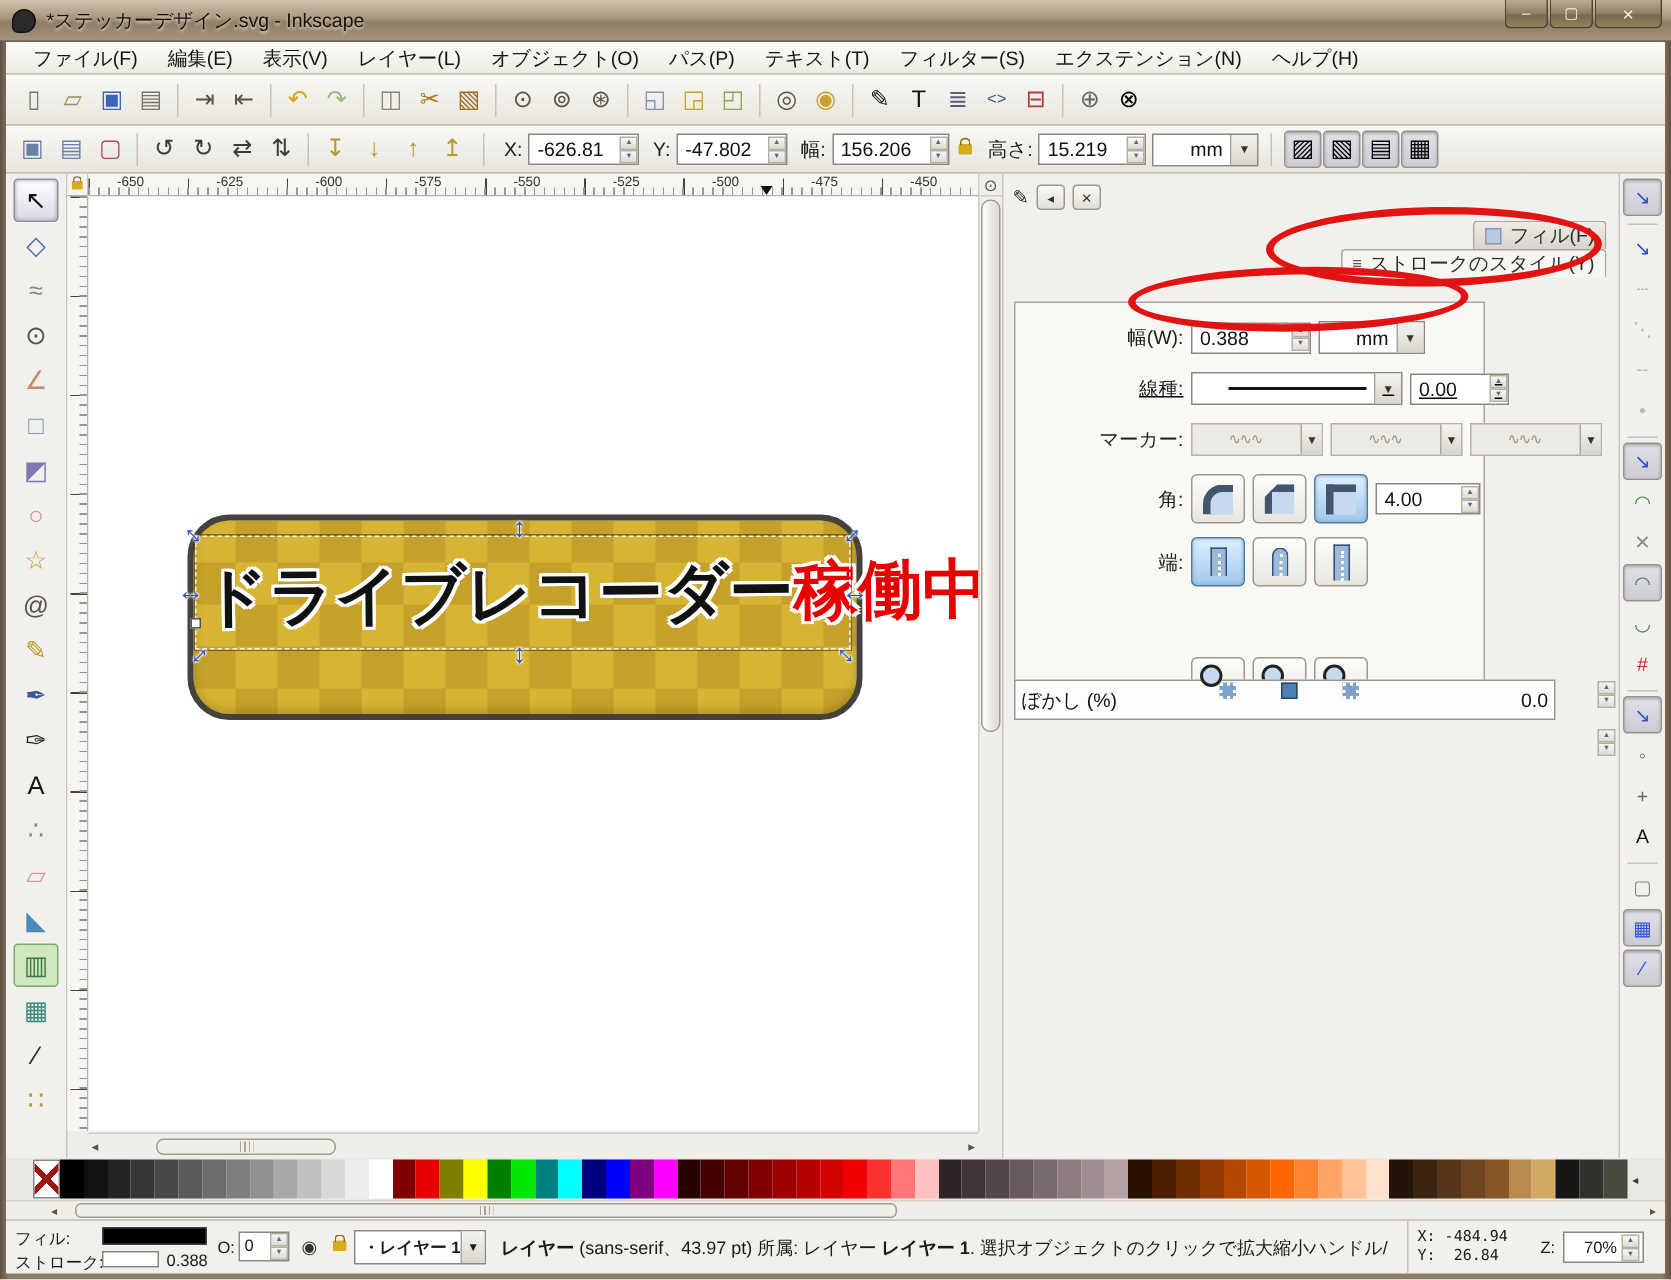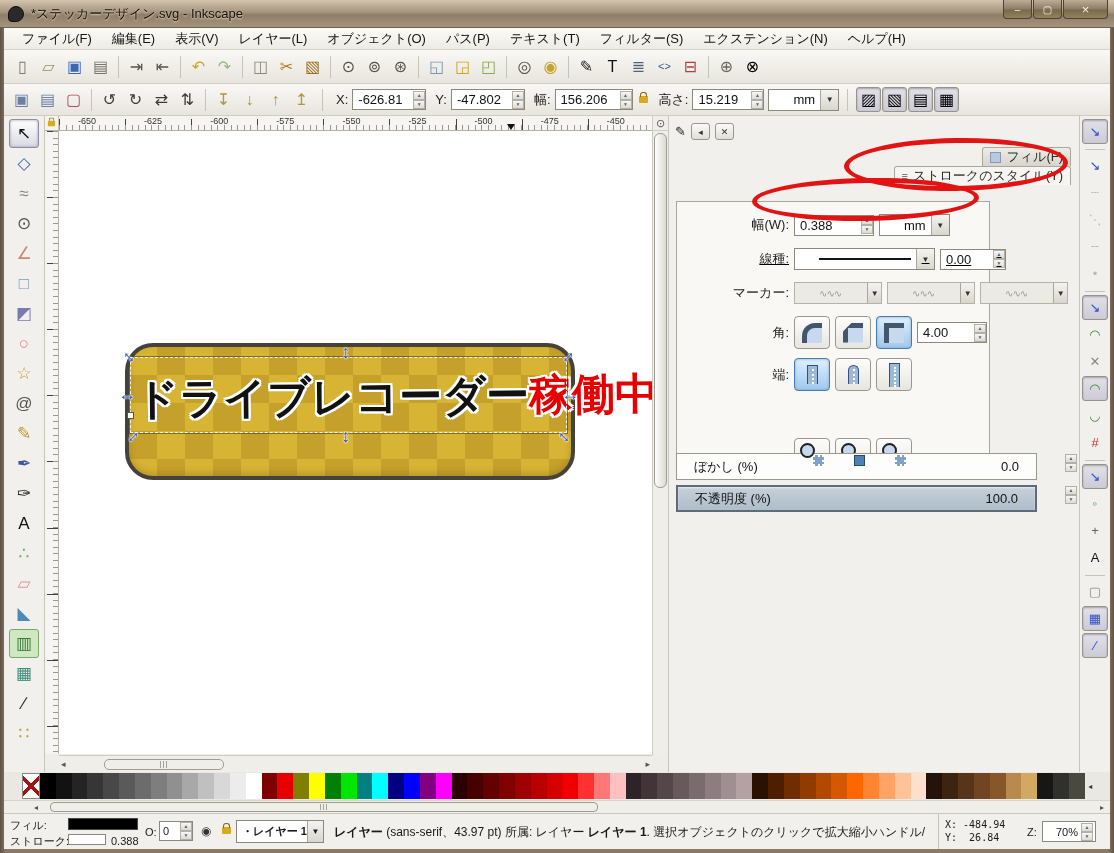--- a/index.html
+++ b/index.html
@@ -108,21 +108,21 @@
   .join.bevel{clip-path:polygon(0 45%,45% 0,100% 0,100% 100%,0 100%);}
   .cap{width:11px;height:19px;background:#9db9d8;border:1px solid #35507a;border-bottom:none;position:relative;}
   .cap::after{content:"";position:absolute;left:4px;top:3px;bottom:0;border-left:2px dotted #fff;}
   .cap.round{border-radius:8px 8px 0 0;}
   .cap.square{height:24px;}
   .ord{position:relative;width:24px;height:23px;}
   .ord .c{position:absolute;width:15px;height:15px;border:2px solid #222;border-radius:50%;background:#c6d9ef;left:0;top:0;}
   .ord .s{position:absolute;width:11px;height:11px;background:#4f7fb5;border:1px solid #274a6a;right:0;bottom:0;}
   .ord .s.dash{border:2px dotted #fff;background:#7fa3c8;}
   .ord.front .c{z-index:2;} .ord.back .c{z-index:0;} .ord .s{z-index:1;}
-  .slider{position:absolute;left:7px;width:361px;height:27px;border:1px solid #9a978c;background:#fdfdfb;font-size:13px;color:#111;display:flex;align-items:center;justify-content:space-between;padding:0 17px;}
+  .slider{position:absolute;left:7px;width:361px;height:27px;border:1px solid #9a978c;background:#fdfdfb;font-size:13px;color:#111;display:flex;align-items:center;justify-content:space-between;padding:0 4px;}
   .slider.sblur{top:337px;}
   .slider.sopacity{top:369px;background:linear-gradient(#c6d0d9,#aebdc9);border:2px solid #5d6c78;box-shadow:inset 0 1px 2px rgba(255,255,255,.6);}
   .sspin{position:absolute;left:393px;width:14px;}
   .sspin.b1{top:338px;} .sspin.b2{top:370px;}
   .red-ellipse{position:absolute;border:5px solid #e21313;border-radius:50%;pointer-events:none;z-index:40;}
   .e1{left:175px;top:22px;width:224px;height:53px;transform:rotate(-1deg);}
   .e2{left:83px;top:62px;width:227px;height:43px;transform:rotate(-1deg);}
 
   
   .snapbar{position:absolute;left:1075px;top:0;width:31px;height:100%;background:#f1f0ec;border-left:1px solid #c8c5bb;display:flex;flex-direction:column;align-items:center;padding-top:3px;}
@@ -605,24 +605,20 @@
       </div>
 
       <div class="slider sblur">
         <span>ぼかし (%)</span>
         <span>0.0</span>
       </div>
       <span class="spin sspin b1">
           <i>▲</i>
           <i>▼</i>
         </span>
-      <div class="slider sopacity">
-        <span>不透明度 (%)</span>
-        <span>100.0</span>
-      </div>
       <span class="spin sspin b2">
           <i>▲</i>
           <i>▼</i>
         </span>
 
       <div class="red-ellipse e1"></div>
       <div class="red-ellipse e2"></div>
     </div>
 
     <div class="snapbar" id="snapbar">

